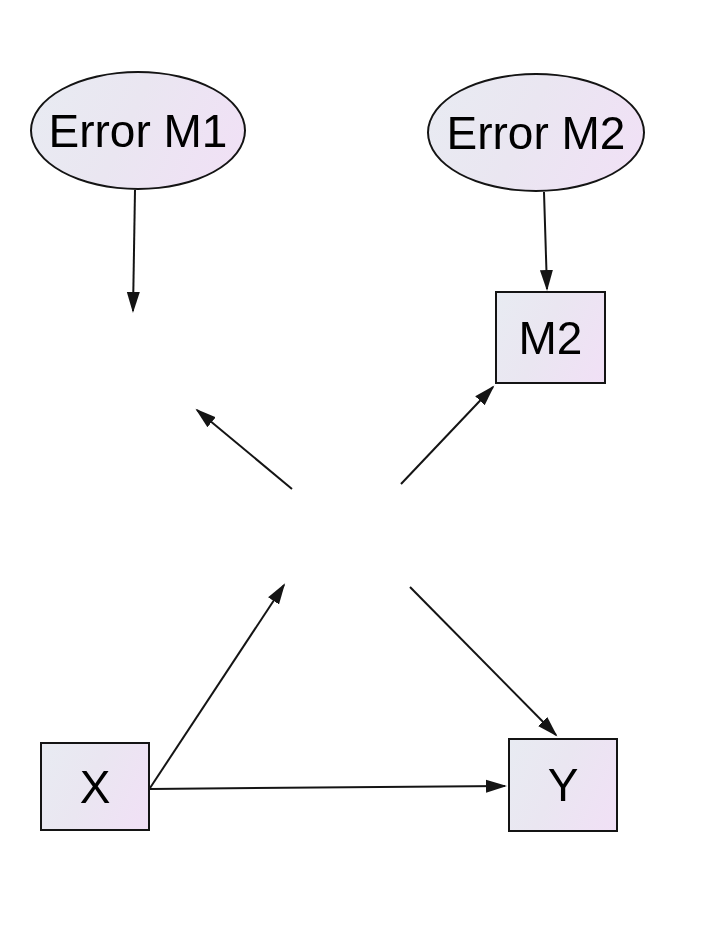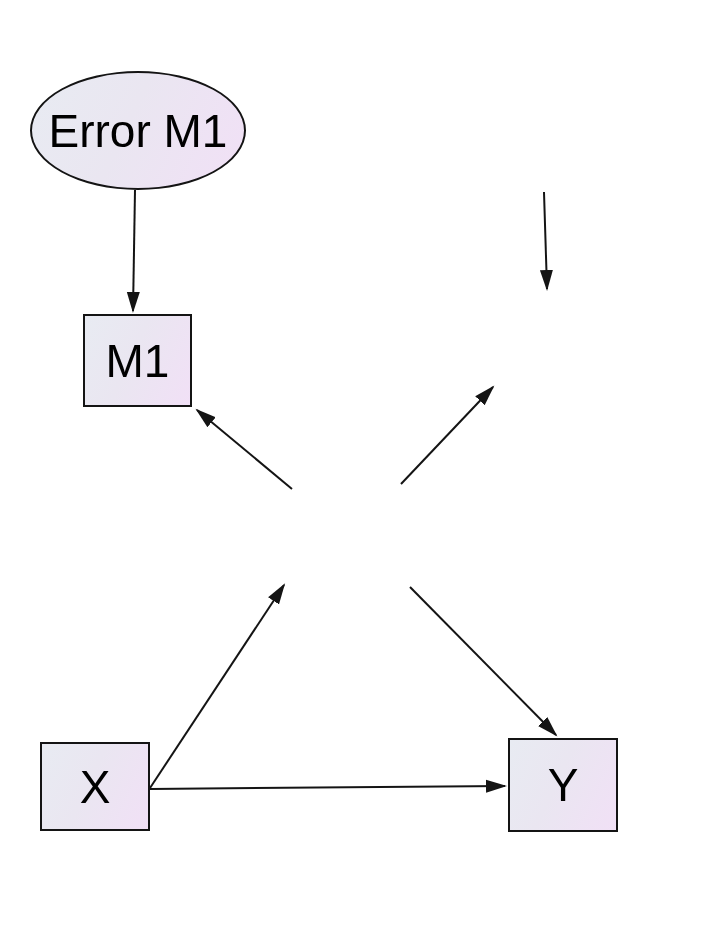--- a/index.html
+++ b/index.html
@@ -70,25 +70,28 @@
     <line class="edge-line" x1="401" y1="484" x2="493" y2="387" marker-end="url(#arrowhead)"></line>
     <line class="edge-line" x1="150" y1="788" x2="284" y2="585" marker-end="url(#arrowhead)"></line>
     <line class="edge-line" x1="410" y1="587" x2="556" y2="735" marker-end="url(#arrowhead)"></line>
     <line class="edge-line" x1="150" y1="789" x2="505" y2="786" marker-end="url(#arrowhead)"></line>
   </svg>
 
   <div class="node ellipse" id="node-error-m1">
     <span>Error M1</span>
   </div>
 
-
-  <div class="node" id="node-m1">
-    <span>M1</span>
+  <div class="node ellipse" id="node-error-m2">
+    <span>Error M2</span>
   </div>
 
+
+  <div class="node" id="node-m2">
+    <span>M2</span>
+  </div>
 
 
   <div class="node" id="node-x">
     <span>X</span>
   </div>
 
   <div class="node" id="node-y">
     <span>Y</span>
   </div>
 

